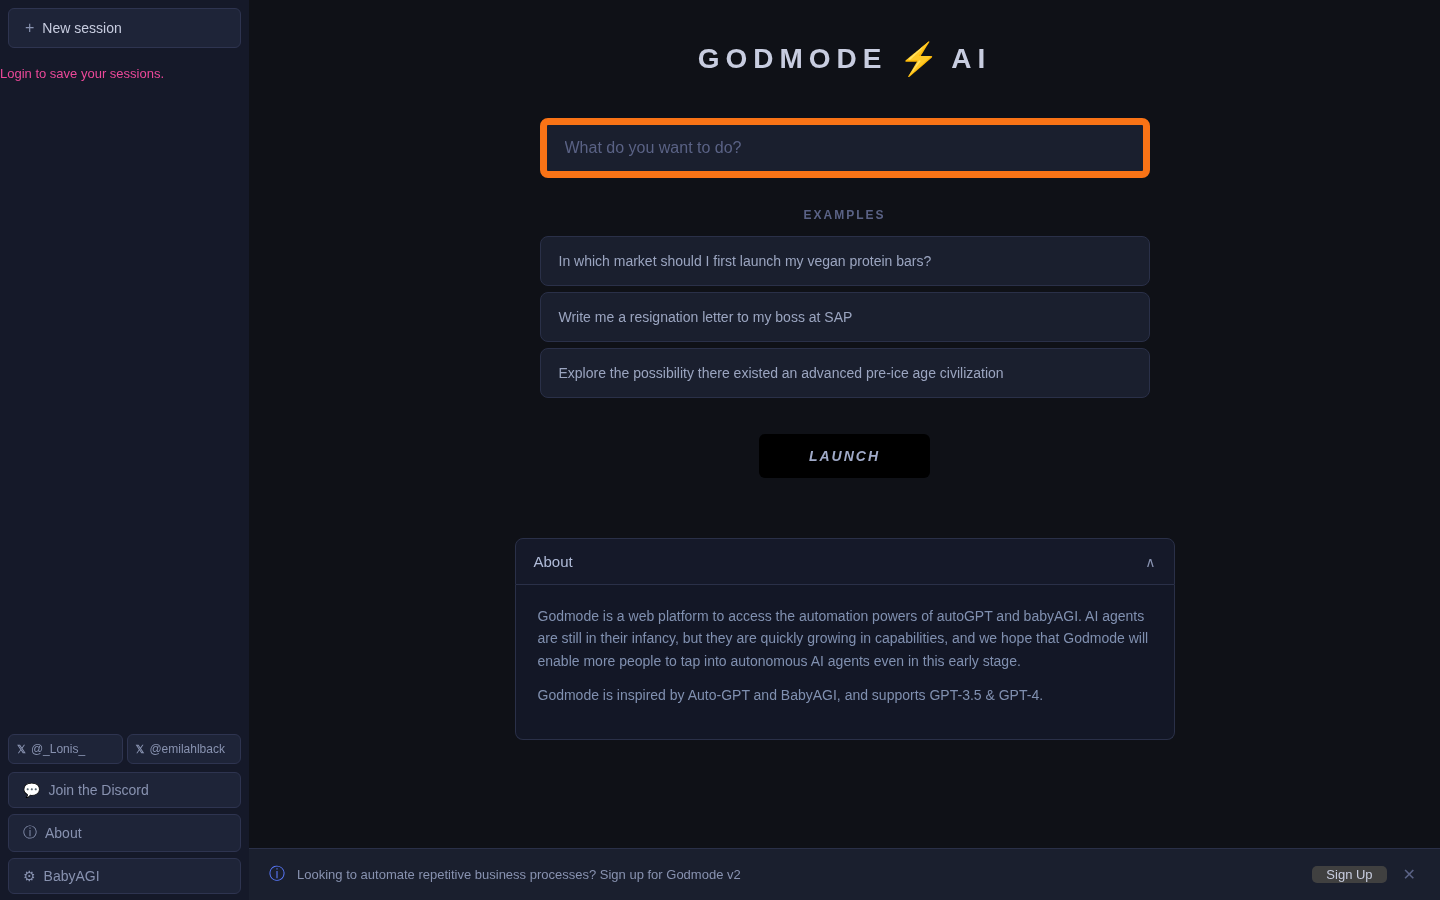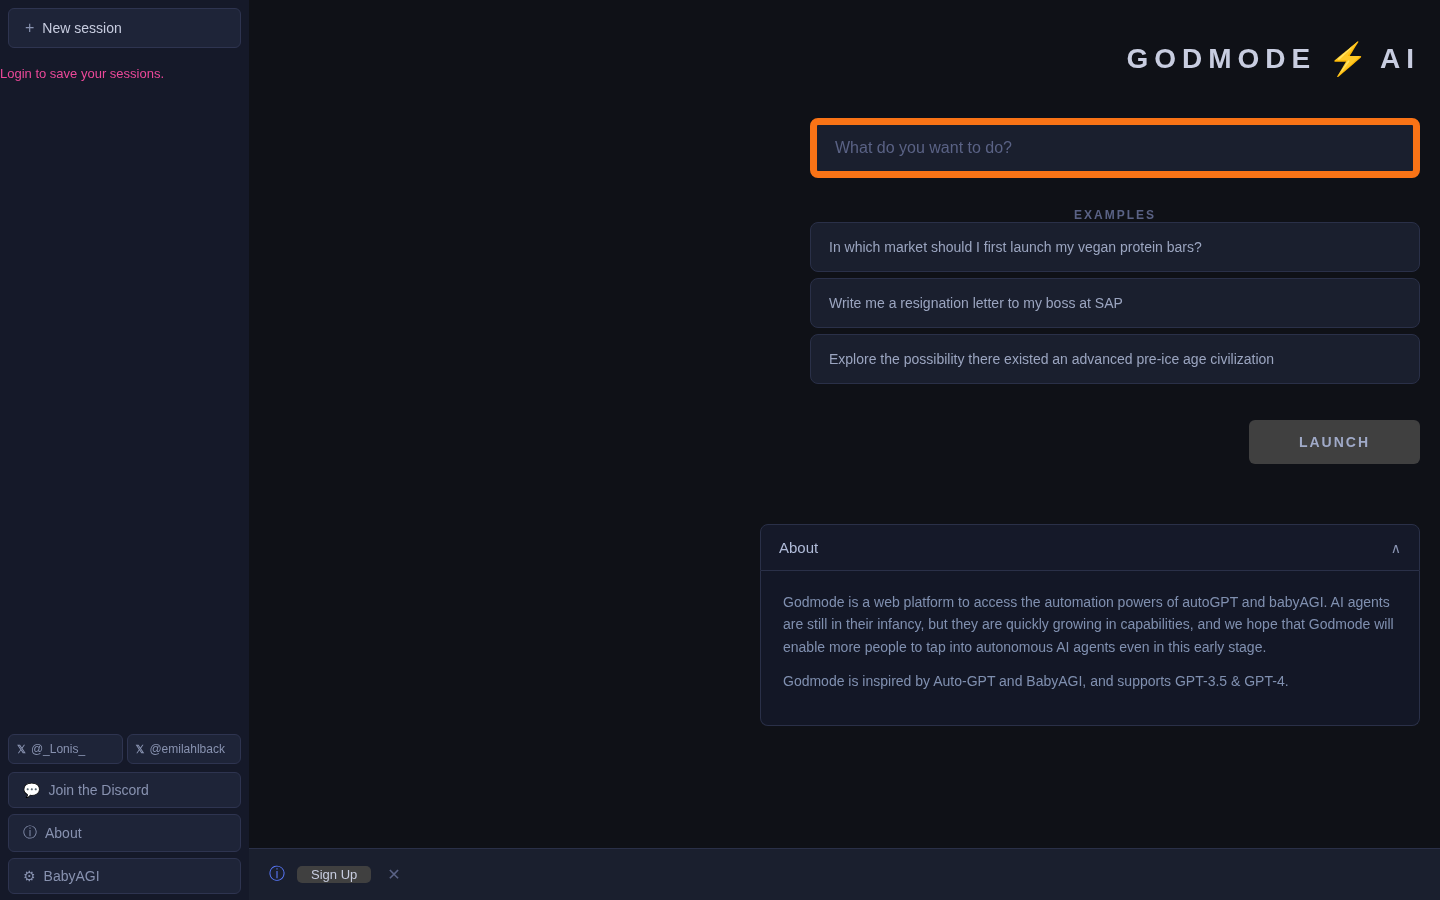--- a/index.html
+++ b/index.html
@@ -91,21 +91,21 @@
       gap: 8px;
       font-size: 14px;
     }
 
     
     .main {
       flex: 1;
       overflow-y: auto;
       display: flex;
       flex-direction: column;
-      align-items: flex-end;
+      align-items: center;
       background-color: #0f1117;
       padding: 40px 20px 80px;
     }
 
     
     .logo {
       display: flex;
       align-items: center;
       gap: 12px;
       margin-bottom: 40px;
@@ -142,44 +142,46 @@
     .examples-section {
       width: 610px;
       margin-bottom: 30px;
     }
     .examples-label {
       text-align: center;
       font-size: 12px;
       font-weight: 600;
       letter-spacing: 2px;
       color: #5a6285;
+      margin-bottom: 14px;
     }
     .example-card {
       background-color: #1a1f2e;
       border: 1px solid #2a3048;
       border-radius: 8px;
       padding: 16px 18px;
       margin-bottom: 6px;
       color: #9ba5c0;
       font-size: 14px;
       cursor: pointer;
     }
 
     
     .launch-btn {
-      background-color: #404040;
+      background-color: #000000;
       border: none;
       border-radius: 6px;
       color: #a0aac8;
       font-size: 14px;
       font-weight: 600;
       letter-spacing: 2px;
       padding: 14px 50px;
       cursor: pointer;
       margin-bottom: 60px;
+      font-style: italic;
     }
 
     
     .about-section {
       width: 660px;
     }
     .about-header {
       display: flex;
       align-items: center;
       justify-content: space-between;
@@ -321,17 +323,18 @@
     <div class="about-content">
       <p class="about-text">Godmode is a web platform to access the automation powers of autoGPT and babyAGI. AI agents are still in their infancy, but they are quickly growing in capabilities, and we hope that Godmode will enable more people to tap into autonomous AI agents even in this early stage.</p>
       <p class="about-text">Godmode is inspired by Auto-GPT and BabyAGI, and supports GPT-3.5 &amp; GPT-4.</p>
     </div>
   </div>
 
 </div>
 
 <div class="notification-bar">
   <span class="notification-icon">ⓘ</span>
+  <span class="notification-text">Looking to automate repetitive business processes? Sign up for Godmode v2</span>
   <button class="signup-btn">Sign Up</button>
   <button class="close-notification">
     <span>✕</span>
   </button>
 </div>
 
 </body></html>

